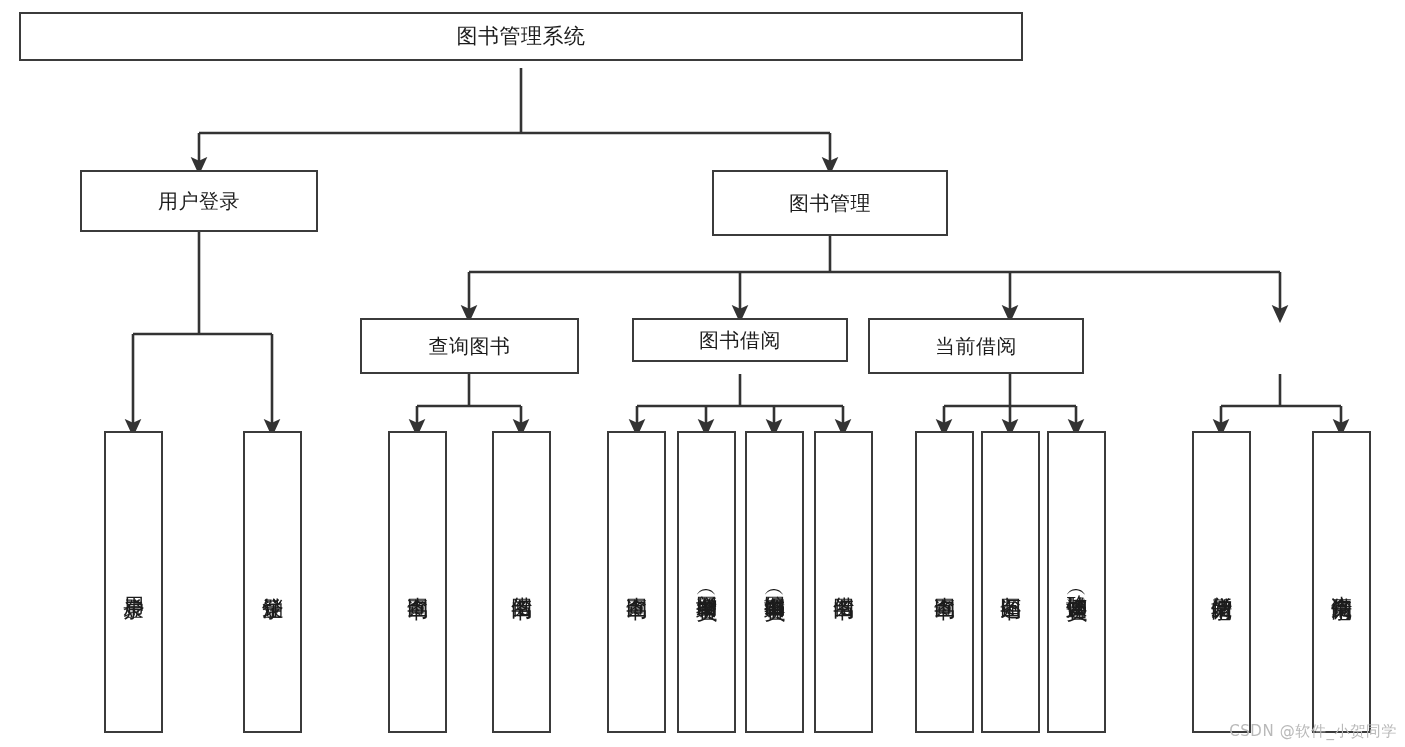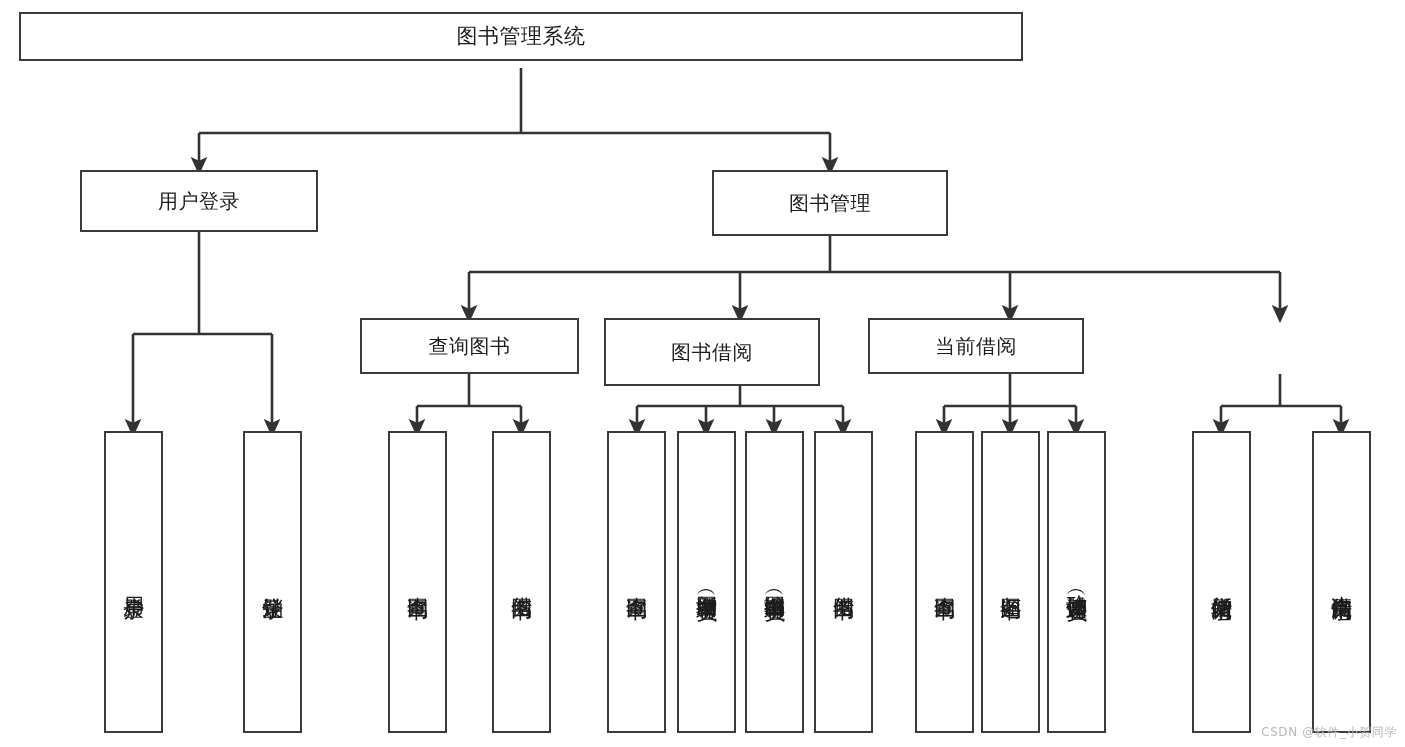--- a/index.html
+++ b/index.html
@@ -62,21 +62,21 @@
     text-orientation: upright;
     font-size: 21px;
     line-height: 1.06;
     letter-spacing: 1px;
     max-height: 100%;
   }
   #watermark {
     position: absolute;
     right: 8px;
     bottom: 6px;
-    font-size: 12px;
+    font-size: 15px;
     color: #b9b9b9;
     letter-spacing: 0.6px;
     z-index: 5;
     white-space: nowrap;
   }
 </style>
 </head>
 <body>
 
 <div id="diagram-root">
@@ -138,21 +138,21 @@
   <div class="node branch" style="left:80px; top:170px; width:238px; height:62px;">
     <span class="label">用户登录</span>
   </div>
   <div class="node branch" style="left:712px; top:170px; width:236px; height:66px;">
     <span class="label">图书管理</span>
   </div>
 
   <div class="node branch" style="left:360px; top:318px; width:219px; height:56px;">
     <span class="label">查询图书</span>
   </div>
-  <div class="node branch" style="left:604px; top:318px; width:216px; height:68px;">
+  <div class="node branch" style="left:632px; top:318px; width:216px; height:44px;">
     <span class="label">图书借阅</span>
   </div>
   <div class="node branch" style="left:868px; top:318px; width:216px; height:56px;">
     <span class="label">当前借阅</span>
   </div>
 
   <div class="node leaf" style="left:104px; top:431px; width:59px; height:302px;">
     <span class="label">用户登录</span>
   </div>
   <div class="node leaf" style="left:243px; top:431px; width:59px; height:302px;">

